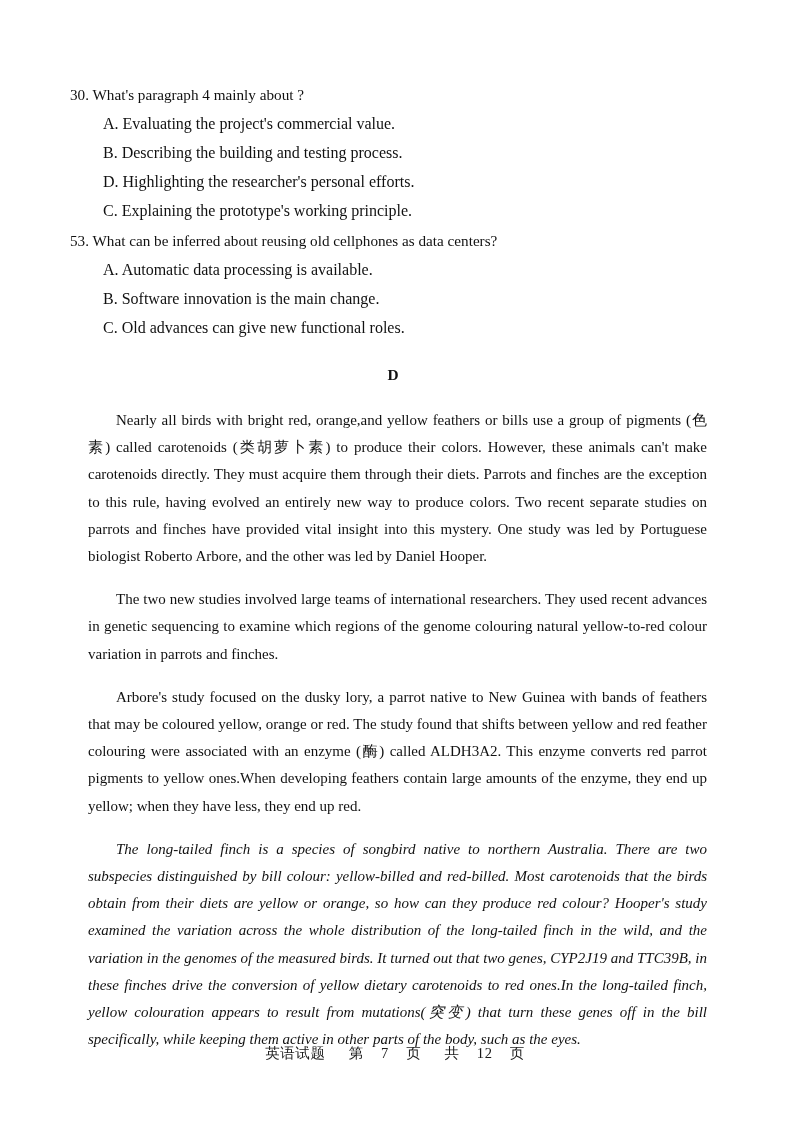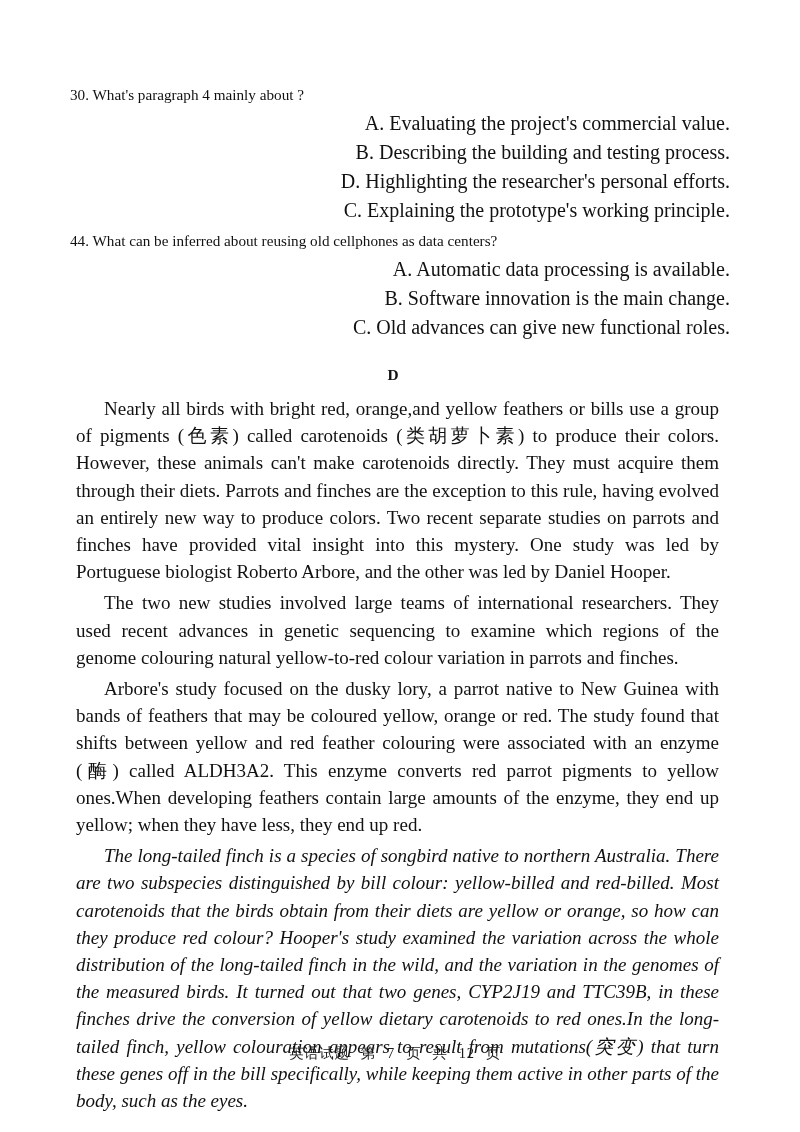--- a/index.html
+++ b/index.html
@@ -35,25 +35,24 @@
     margin-bottom: 0;
   }
   .question-stem {
     font-size: 15.2px;
     line-height: 29px;
     padding-left: 7px;
     text-indent: -7px;
     white-space: nowrap;
   }
   .option {
-    font-size: 20px;
+    font-size: 16px;
     line-height: 29px;
     padding-left: 33px;
     white-space: nowrap;
-    text-align: right;
   }
   .q-gap { height: 1px; }
 
   
   .section-letter {
     position: absolute;
     left: 0;
     top: 365px;
     width: 786px;
     text-align: center;
@@ -63,22 +62,22 @@
   }
 
   
   .passage {
     position: absolute;
     left: 72px;
     top: 391px;
     width: 651px;
   }
   .passage p {
-    margin: 4px;
-    font-size: 19px;
+    margin: 16px;
+    font-size: 15px;
     line-height: 27.2px;
     text-align: justify;
     text-justify: inter-word;
     text-indent: 28px;
     hyphens: none;
   }
   .passage p:last-child {
     text-align: justify;
     font-style: italic;
   }
@@ -88,21 +87,21 @@
     position: absolute;
     left: 0;
     top: 1044px;
     width: 790px;
     text-align: center;
     font-family: "DejaVu Sans", sans-serif;
     font-size: 14.5px;
     letter-spacing: 0.6px;
     color: #1a1a1a;
   }
-  .footer .seg { margin: 0 3px; }
+  .footer .seg { margin: 0 9px; }
   .footer .num {
     font-family: "Liberation Serif", serif;
     margin: 0 3px;
   }
 </style>
 </head>
 <body>
 
 <div class="page">
 
@@ -112,21 +111,21 @@
       <div class="question-stem">30. What's paragraph 4 mainly about ?</div>
       <div class="option">A. Evaluating the project's commercial value.</div>
       <div class="option">B. Describing the building and testing process.</div>
       <div class="option">D. Highlighting the researcher's personal efforts.</div>
       <div class="option">C. Explaining the prototype's working principle.</div>
     </div>
 
     <div class="q-gap"></div>
 
     <div class="question">
-      <div class="question-stem">44. What can be inferred about reusing old cellphones as data centers?</div>
+      <div class="question-stem">53. What can be inferred about reusing old cellphones as data centers?</div>
       <div class="option">A. Automatic data processing is available.</div>
       <div class="option">B. Software innovation is the main change.</div>
       <div class="option">C. Old advances can give new functional roles.</div>
     </div>
 
   </div>
 
   <div class="section-letter">D</div>
 
   <div class="passage">

